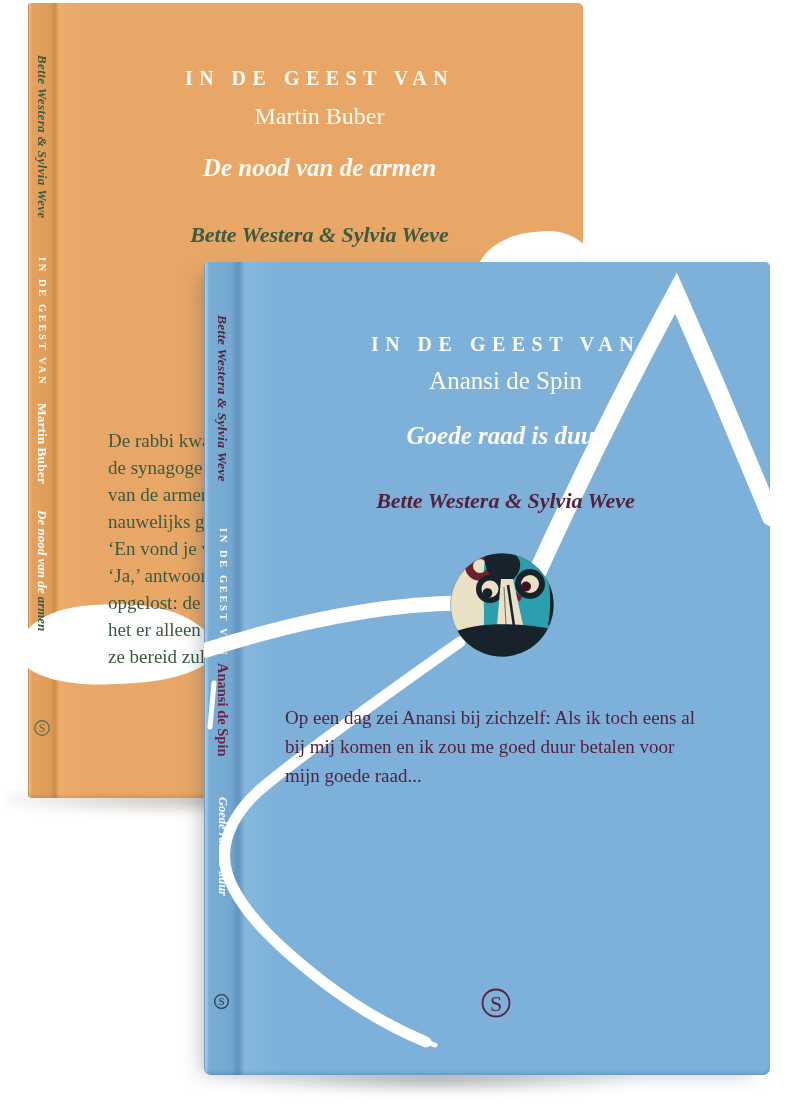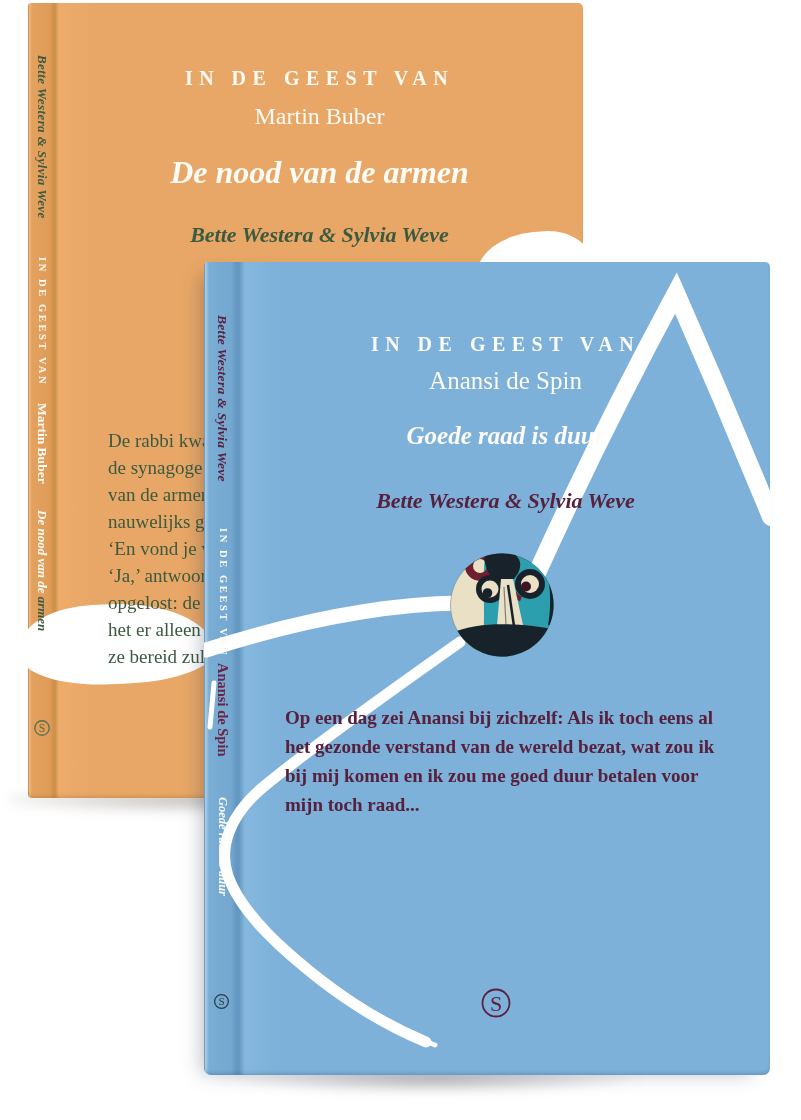--- a/index.html
+++ b/index.html
@@ -68,34 +68,34 @@
   #logo-spine-back{left:5px;top:715px;width:18px;height:20px;}
   #logo-spine-front{left:9px;top:730px;width:17px;height:19px;}
 
   
   .cover-text{position:absolute;text-align:center;z-index:3;}
   #book-back  .cover-text{left:28px;right:0;}
   #book-front .cover-text{left:37px;right:0;}
   .series-caps{font-size:20px;font-weight:600;letter-spacing:6.5px;
                color:var(--text_white,#fdfbf5);}
   .book-title{font-size:24px;color:var(--text_white,#fdfbf5);}
-  .book-sub{font-size:32px;font-style:italic;font-weight:600;color:var(--text_white,#fdfbf5);}
+  .book-sub{font-size:25px;font-style:italic;font-weight:600;color:var(--text_white,#fdfbf5);}
   .book-author{font-size:22px;font-style:italic;font-weight:600;}
   #back-author{color:var(--text_green,#3c5a40);}
   #front-author{color:var(--text_maroon,#57203c);}
   #back-series{top:64px;}   #back-title{top:100px;}
   #back-sub{top:151px;}     #back-author{top:219px;}
   #front-series{top:71px;}  #front-title{top:105px;font-size:25px;}
   #front-sub{top:160px;font-size:25px;} #front-author{top:226px;}
 
   .body-text{position:absolute;z-index:3;text-align:left;}
   #back-body{left:80px;top:424px;color:var(--text_green,#3c5a40);font-size:19px;}
   #back-body .bline{height:27px;line-height:27px;white-space:nowrap;}
   #front-body{left:81px;top:441px;color:var(--text_maroon,#57203c);font-size:19px;}
-  #front-body .bline{height:29px;line-height:29px;white-space:nowrap;font-weight:bold;}
+  #front-body .bline{height:29px;line-height:29px;white-space:nowrap;}
 
   
   #strokes{position:absolute;left:0;top:0;z-index:2;}
   #anansi-circle{position:absolute;left:246px;top:291px;width:104px;height:104px;z-index:3;}
   #logo-front{position:absolute;left:276px;top:723px;width:32px;height:36px;z-index:3;}
   .logo-s{font-family:"Liberation Serif","DejaVu Serif",serif;}
 </style>
 </head>
 <body>
 
@@ -198,23 +198,22 @@
         <path d="M54 34 L56 72" stroke="var(--illu_dark)" stroke-width="1.2" opacity=".5"></path>
 
         <path d="M2 80 C28 68, 70 70, 102 76 L104 104 L0 104 Z" fill="var(--illu_dark)"></path>
         <path d="M97 18 C101 36, 101 58, 98 72 L104 74 L104 16 Z" fill="var(--illu_dark)"></path>
       </g>
       <circle cx="52" cy="52" r="51.5" fill="none" stroke="rgba(0,0,0,.18)" stroke-width="1"></circle>
     </svg>
 
     <div id="front-body" class="body-text">
       <div class="bline">Op een dag zei Anansi bij zichzelf: Als ik toch eens al</div>
-      <div class="bline">het gezonde verstand van de wereld bezat, wat zou ik</div>
       <div class="bline">bij mij komen en ik zou me goed duur betalen voor</div>
-      <div class="bline">mijn toch raad...</div>
+      <div class="bline">mijn goede raad...</div>
     </div>
 
     <svg id="logo-front" viewBox="0 0 32 36">
       <circle cx="16" cy="18" r="13.5" fill="none" stroke="var(--logo_maroon)" stroke-width="1.8"></circle>
       <text class="logo-s" x="16" y="26" font-size="22" text-anchor="middle" fill="var(--logo_maroon)">S</text>
     </svg>
   </div>
 
 </div>
 

